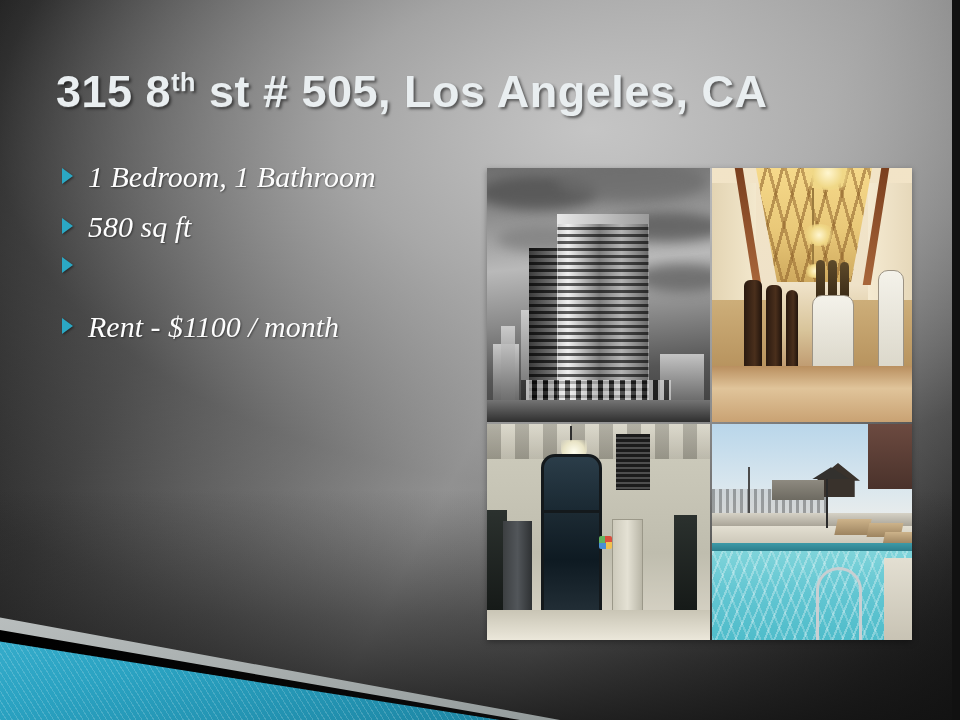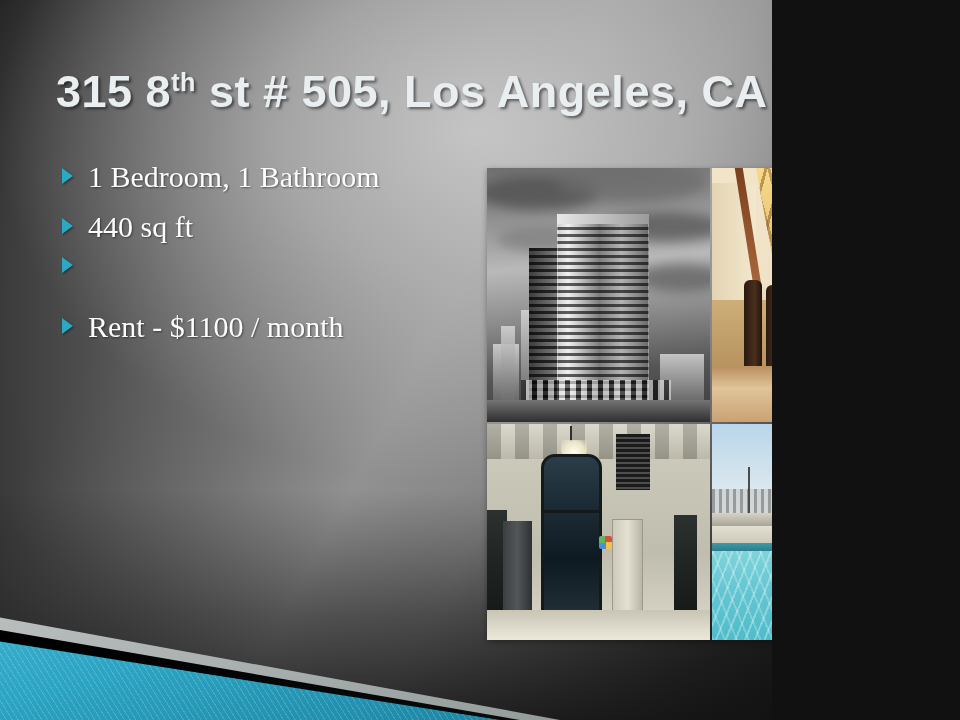--- a/index.html
+++ b/index.html
@@ -2,21 +2,21 @@
 <html><head>
 <meta charset="utf-8">
 <style>
   html, body {
     margin: 0;
     padding: 0;
     background: #111;
   }
   #slide {
     position: relative;
-    width: 772px;
+    width: 952px;
     height: 720px;
     overflow: hidden;
     font-family: "Liberation Sans", sans-serif;
     
     background:
       radial-gradient(120% 95% at 62% 18%, rgba(200,200,200,0.95) 0%, rgba(178,178,178,0.85) 22%, rgba(120,120,120,0.35) 52%, rgba(40,40,40,0.05) 78%),
       linear-gradient(118deg, #000000 0%, #1a1a1a 10%, #3a3a3a 24%, #6d6d6d 40%, #9e9e9e 53%, #8d8d8d 66%, #5a5a5a 80%, #2a2a2a 92%, #131313 100%);
   }
   
   #slide::after {
@@ -76,20 +76,21 @@
     border-bottom: 8px solid transparent;
     border-left: 11px solid #2ba8c4;
     filter: drop-shadow(1px 1px 1px rgba(0,0,0,0.5));
   }
   .bullet-text {
     font-family: "Liberation Serif", serif;
     font-size: 30px;
     color: #fdfdfd;
     white-space: nowrap;
     text-shadow: 1px 1px 2px rgba(0,0,0,0.45);
+    font-style: italic;
   }
 
   
   #collage {
     position: absolute;
     left: 487px;
     top: 168px;
     width: 425px;
     height: 472px;
     z-index: 5;
@@ -366,21 +367,21 @@
 
   <div id="bullets">
 
     <div class="bullet-row">
       <span class="bullet-marker"><span class="tri"></span></span>
       <span class="bullet-text">1 Bedroom, 1 Bathroom</span>
     </div>
 
     <div class="bullet-row">
       <span class="bullet-marker"><span class="tri"></span></span>
-      <span class="bullet-text">440 sq ft</span>
+      <span class="bullet-text">580 sq ft</span>
     </div>
 
     <div class="bullet-row">
       <span class="bullet-marker"><span class="tri"></span></span>
     </div>
 
     <div class="bullet-row">
       <span class="bullet-marker"><span class="tri"></span></span>
       <span class="bullet-text">Rent - $1100 / month</span>
     </div>

